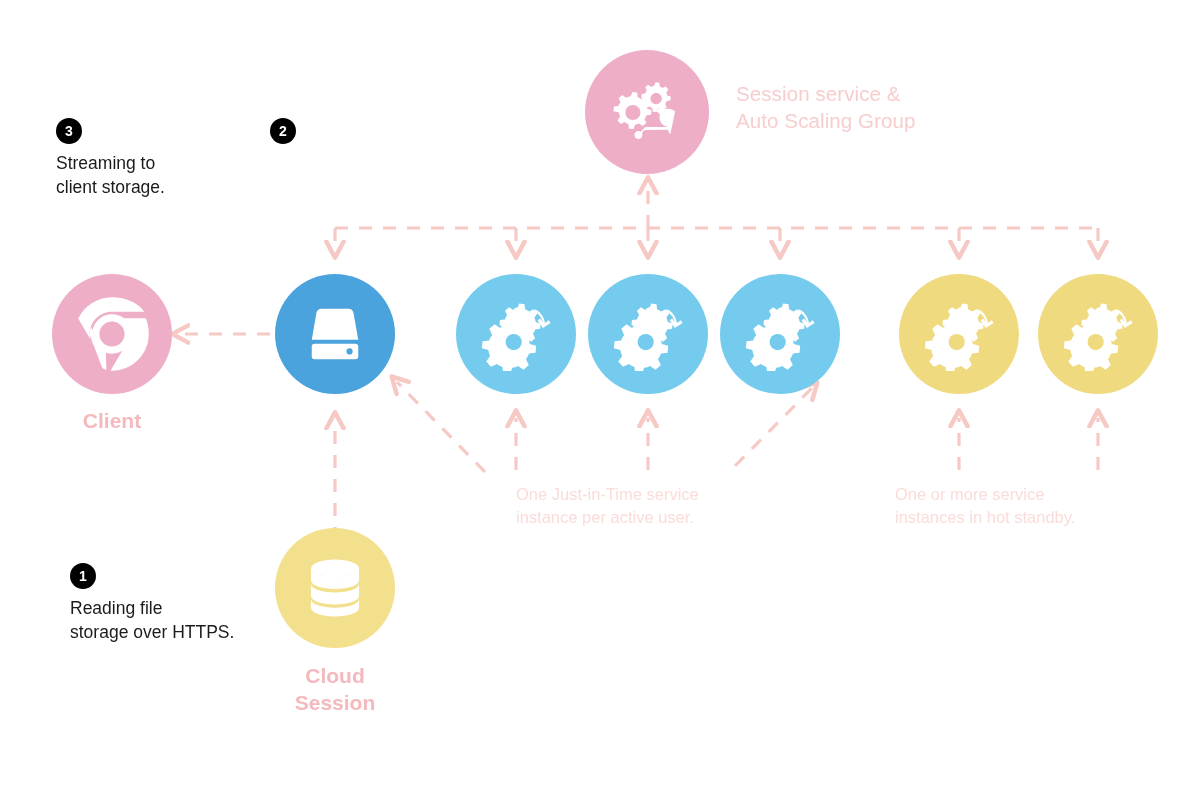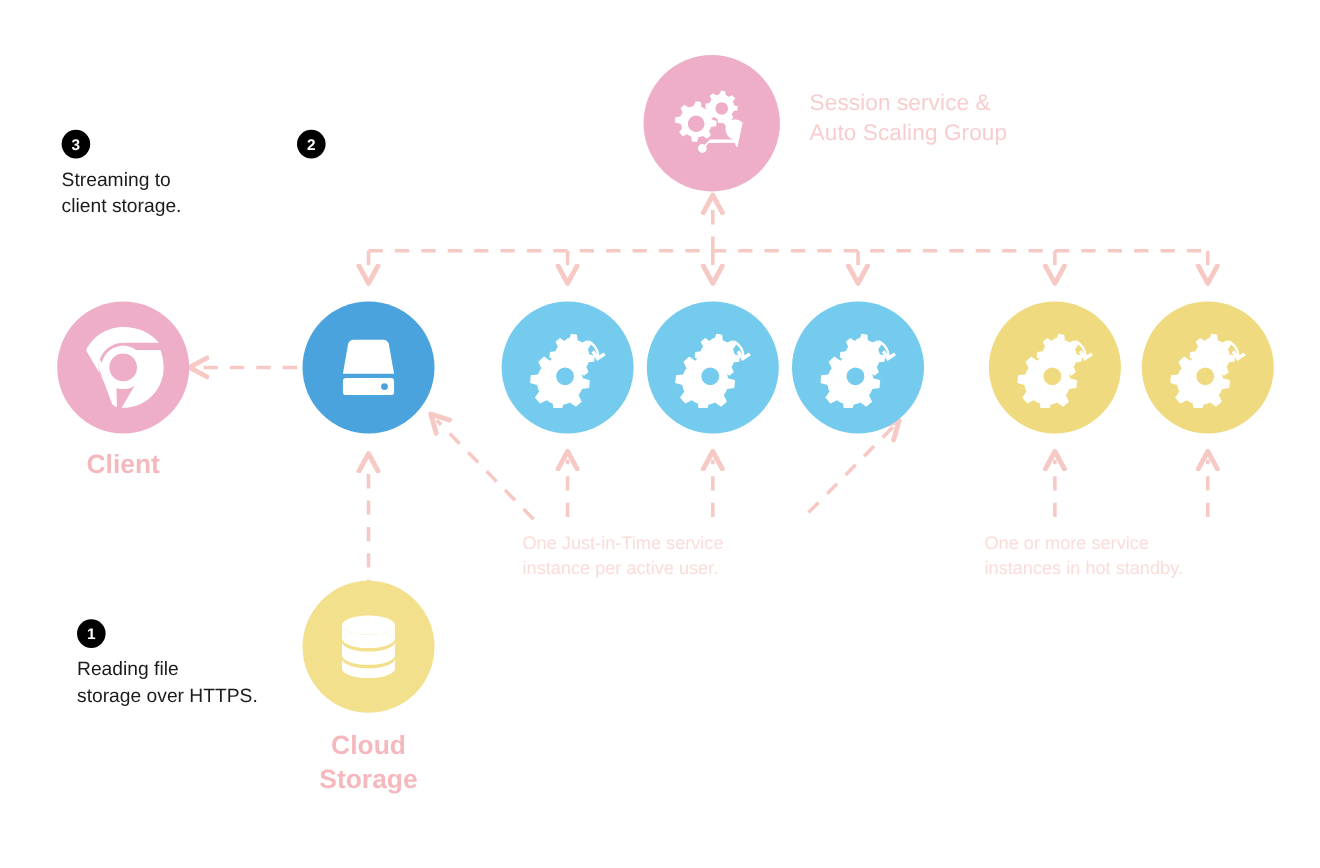--- a/index.html
+++ b/index.html
@@ -52,21 +52,21 @@
     line-height: 1.35;
     color: #1b1b1b;
     white-space: pre-line;
   }
 
   
   .node-label {
     position: absolute;
     color: #f5b9bd;
     font-weight: bold;
-    font-size: 24px;
+    font-size: 21px;
     line-height: 1.3;
     text-align: center;
     white-space: pre-line;
   }
   .group-title {
     position: absolute;
     color: #f7cdcd;
     font-weight: normal;
     font-size: 20.5px;
     line-height: 1.32;
@@ -205,21 +205,21 @@
       <g fill="#ffffff">
         <ellipse cx="32" cy="14" rx="22" ry="8"></ellipse>
         <path d="M10,14v11c0,4.4,9.8,8,22,8s22-3.6,22-8V14c0,4.4-9.8,8-22,8S10,18.4,10,14z"></path>
         <path d="M10,28v11c0,4.4,9.8,8,22,8s22-3.6,22-8V28c0,4.4-9.8,8-22,8S10,32.4,10,28z"></path>
         <path d="M10,42v8c0,4.4,9.8,8,22,8s22-3.6,22-8v-8c0,4.4-9.8,8-22,8S10,46.4,10,42z"></path>
       </g>
     </svg>
   </div>
 
   <div class="node-label" style="left:255px; top:662px; width:160px;">Cloud
-Storage</div>
+Session</div>
 
   <div class="node" style="left:456px; top:274px; width:120px; height:120px; background:#74cbee;">
     <svg width="74" height="74" viewBox="0 0 64 64">
       <g fill="#ffffff">
         <path d="M48.5,10.5c4.6,2.2,7.9,6.6,8.5,11.9l3.4-2.2l1.5,2.3l-6.7,4.4l-4.5-6.8l2.3-1.5l2.1,3.2
                  c-0.7-3.9-3.2-7.2-6.7-8.9L48.5,10.5z"></path>
         <path d="M33.5,8.9l1.3-3.3l4.6,0.7l0.4,4.3c1.3,0.4,2.5,1.1,3.6,1.9l4-1.8l3,3.5l-2.5,3.6
                  c0.6,1.2,1,2.5,1.2,3.9l4.2,1.2l-0.4,4.6l-4.3,0.5c-0.4,1.3-1.1,2.5-1.9,3.6l1.8,4l-3.5,3l-3.6-2.5
                  c-1.2,0.6-2.5,1-3.9,1.2l-1.2,4.2l-4.6-0.4l-0.5-4.3c-1.3-0.4-2.5-1.1-3.6-1.9l-4,1.8l-3-3.5l2.5-3.6
                  c-0.6-1.2-1-2.5-1.2-3.9l-4.2-1.2l0.4-4.6l4.3-0.5c0.4-1.3,1.1-2.5,1.9-3.6l-1.8-4l3.5-3l3.6,2.5
@@ -309,19 +309,19 @@
         <path d="M25.5,22.1l2.1-5.3l7.4,1l0.7,6.9c2.1,0.7,4.1,1.8,5.8,3.2l6.4-3l4.9,5.6l-4.1,5.8
                  c1,1.9,1.7,4,1.9,6.2l6.8,2l-0.7,7.4l-6.9,0.8c-0.7,2.1-1.8,4.1-3.2,5.8l3,6.4l-5.6,4.9l-5.8-4.1
                  c-1.9,1-4,1.7-6.2,1.9l-2,6.8l-7.4-0.7l-0.8-6.9c-2.1-0.7-4.1-1.8-5.8-3.2l-6.4,3l-4.9-5.6l4.1-5.8
                  c-1-1.9-1.7-4-1.9-6.2l-6.8-2l0.7-7.4l6.9-0.8c0.7-2.1,1.8-4.1,3.2-5.8l-3-6.4l5.6-4.9l5.8,4.1
                  C21.2,23.1,23.3,22.4,25.5,22.1z" transform="translate(-2.5,-2.5) scale(0.82) translate(6,10)"></path>
       </g>
       <circle cx="30" cy="39" r="7" fill="#efda7f"></circle>
     </svg>
   </div>
 
-  <div class="note" style="left:475px; top:483px; width:260px;">One Just-in-Time service
+  <div class="note" style="left:516px; top:483px; width:260px;">One Just-in-Time service
 instance per active user.</div>
 
   <div class="note" style="left:895px; top:483px; width:260px;">One or more service
 instances in hot standby.</div>
 
 </div>
 
 </body></html>

